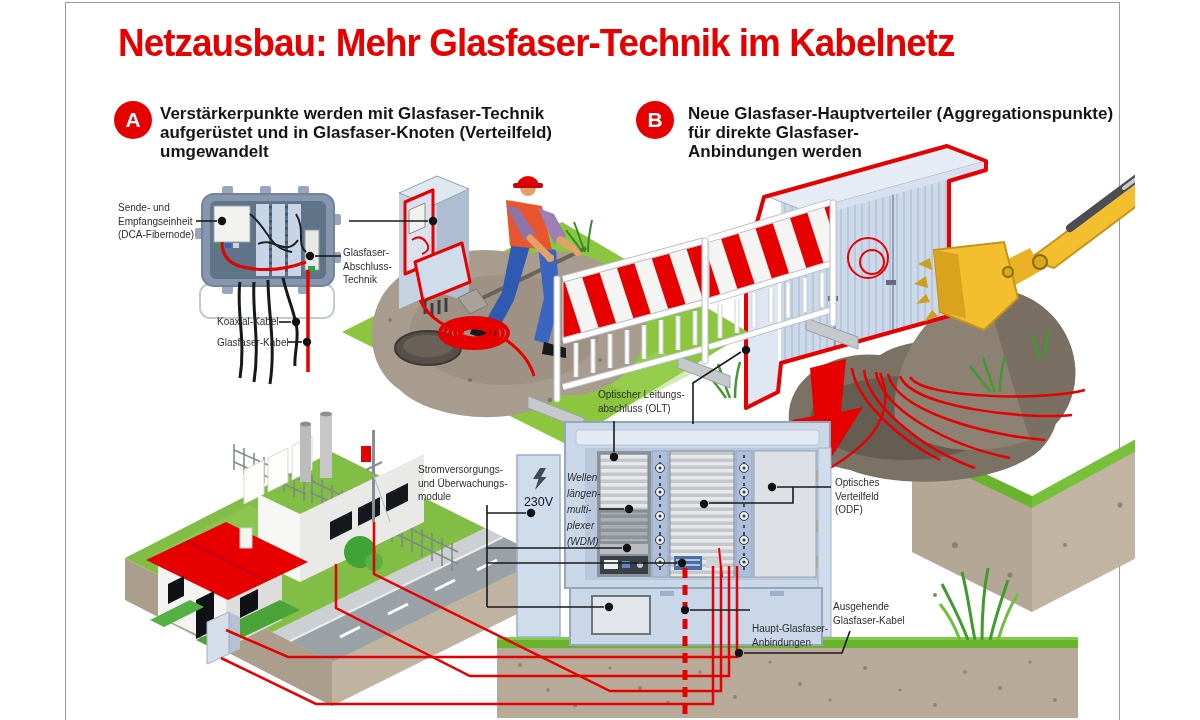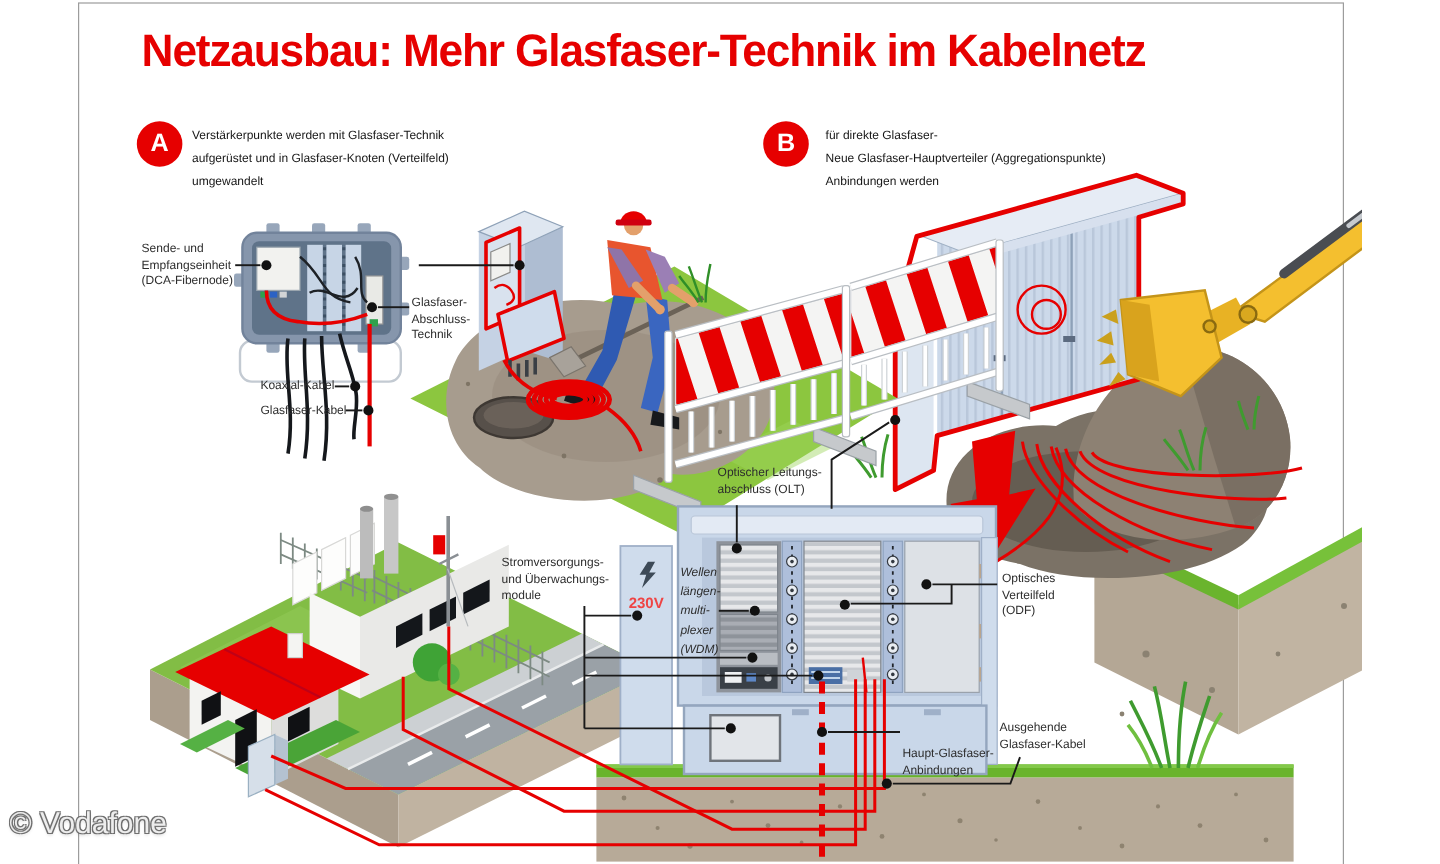--- a/index.html
+++ b/index.html
@@ -6,27 +6,27 @@
   #stage{position:relative;width:1135px;height:720px;background:#fff;overflow:hidden;
          font-family:"Liberation Sans",sans-serif;}
   .frame{position:absolute;left:65px;top:2px;width:1053px;height:730px;
          border:1.5px solid #9c9c9c;pointer-events:none;}
   #art{position:absolute;left:0;top:0;}
   .title{position:absolute;left:118px;top:22px;font-size:38px;font-weight:bold;
          color:#e60000;letter-spacing:-1px;transform:scaleX(.97);transform-origin:left top;
          white-space:nowrap;}
   .marker{position:absolute;width:38px;height:38px;border-radius:50%;background:#e60000;
           color:#fff;font-size:21px;font-weight:bold;line-height:38px;text-align:center;}
-  .callout{position:absolute;font-size:10px;font-weight:normal;line-height:19px;color:#151515;}
+  .callout{position:absolute;font-size:17px;font-weight:bold;line-height:19px;color:#151515;}
   .callout div{white-space:nowrap;}
   .lbl{position:absolute;font-size:10px;line-height:13.5px;color:#2d2d2d;}
   .lbl div{white-space:nowrap;}
   .lbl.lh16{line-height:16px;font-style:italic;}
   .volt{position:absolute;text-align:center;}
-  .volt .voltText{font-size:12.5px;font-weight:bold;color:#ef4444;margin-top:1px;}
+  .volt .voltText{font-size:12.5px;font-weight:normal;color:#0f172a;margin-top:1px;}
   .copyright{position:absolute;left:8px;top:672px;font-size:25px;color:#ededed;
     text-shadow:-1px -1px 0 #707070,1px -1px 0 #707070,-1px 1px 0 #707070,1px 1px 0 #707070,0 2px 3px rgba(0,0,0,.2);}
 </style>
 </head>
 <body>
 
 <div id="stage">
   <div class="frame"></div>
 
   <svg id="art" width="1200" height="720" viewBox="0 0 1200 720">
@@ -469,22 +469,22 @@
 
   <div class="marker" style="left:114px;top:101px">A</div>
   <div class="callout" style="left:160px;top:104px">
     <div>Verstärkerpunkte werden mit Glasfaser-Technik</div>
     <div>aufgerüstet und in Glasfaser-Knoten (Verteilfeld)</div>
     <div>umgewandelt</div>
   </div>
 
   <div class="marker" style="left:636px;top:101px">B</div>
   <div class="callout" style="left:688px;top:104px">
+    <div>Neue Glasfaser-Hauptverteiler (Aggregationspunkte)</div>
     <div>für direkte Glasfaser-</div>
-    <div>Neue Glasfaser-Hauptverteiler (Aggregationspunkte)</div>
     <div>Anbindungen werden</div>
   </div>
 
   <div class="lbl" style="left:118px;top:201px">
     <div>Sende- und</div>
     <div>Empfangseinheit</div>
     <div>(DCA-Fibernode)</div>
   </div>
 
   <div class="lbl" style="left:343px;top:246px">
@@ -536,14 +536,13 @@
     <div>Glasfaser-Kabel</div>
   </div>
 
   <div class="volt" style="left:517px;top:468px;width:43px">
     <svg width="16" height="22" viewBox="0 0 16 22">
       <polygon points="9,0 15,0 10,9 15.5,9 4,22 7.5,11 2,11" fill="#3d4a57"></polygon>
     </svg>
     <div class="voltText">230V</div>
   </div>
 
-  <div class="copyright">© Vodafone</div>
 </div>
 
 </body></html>

